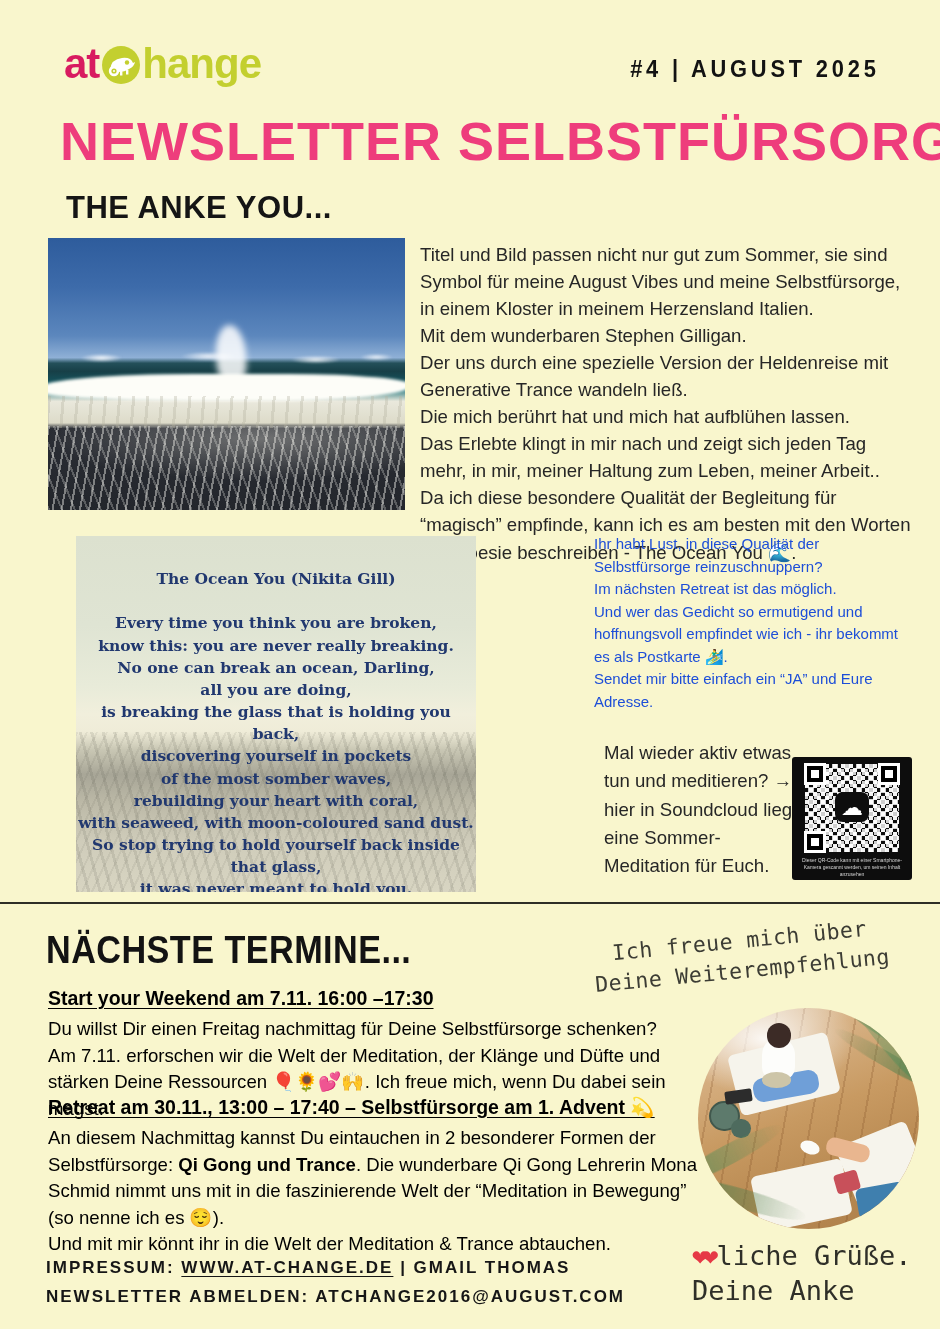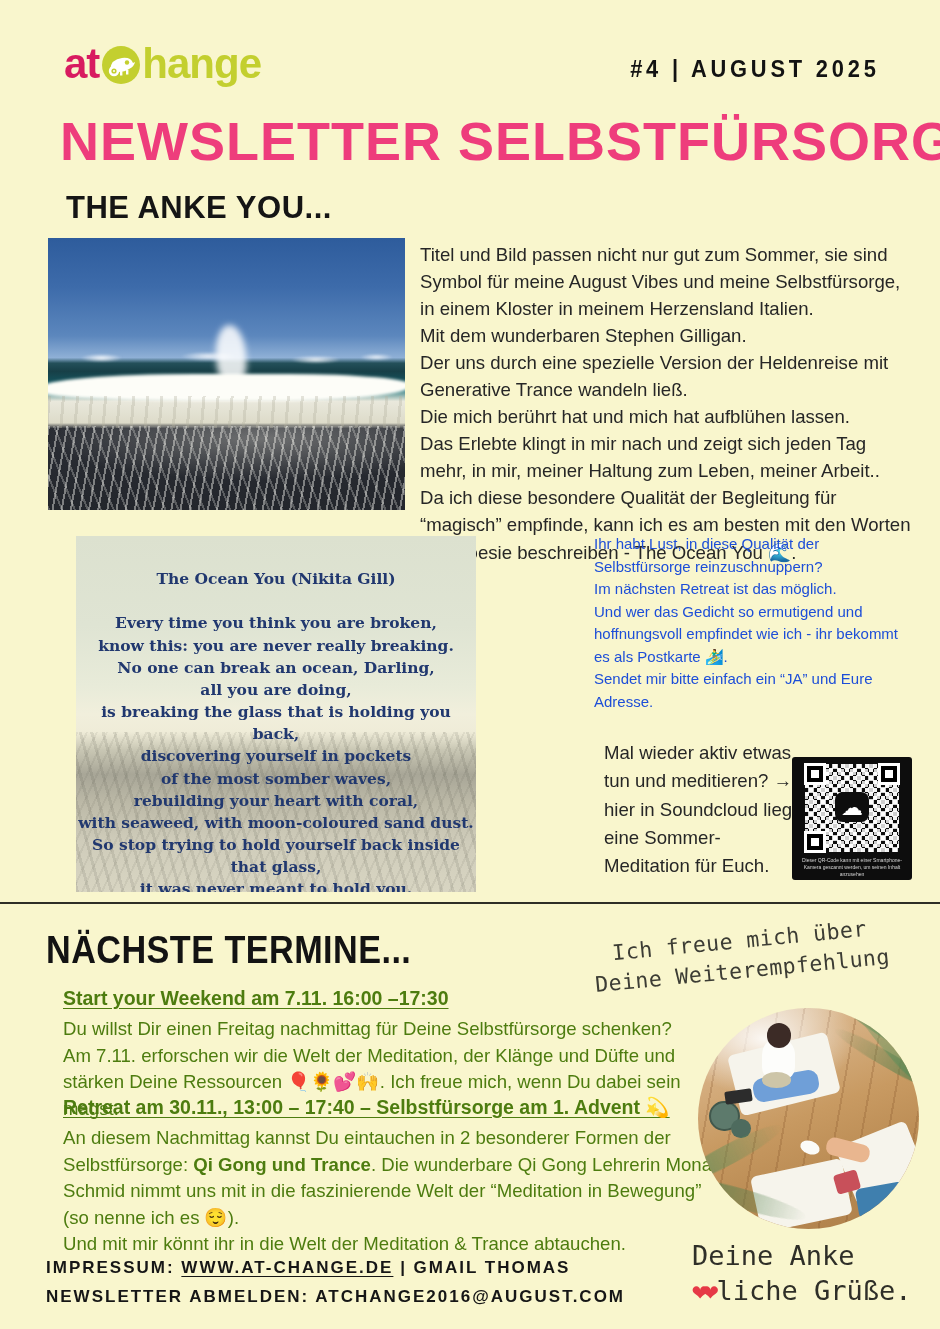--- a/index.html
+++ b/index.html
@@ -68,21 +68,21 @@
      display:flex;align-items:center;justify-content:center;color:#fff;font-size:22px;font-family:"DejaVu Sans",sans-serif;}
   #qr .caption{position:absolute;bottom:2px;left:4px;right:4px;color:#d8d8d8;font-size:5px;line-height:1.4;text-align:center;}
 
   #divider{top:902px;left:0;width:940px;height:2px;background:#2e2e26;}
 
   #termine-heading{top:929px;left:46px;font-size:38px;font-weight:800;letter-spacing:.5px;color:#131313;
      transform:scaleX(.9);transform-origin:left center;}
   #referral-note{top:926px;left:566px;width:350px;text-align:center;transform:rotate(-5.5deg);
      font-family:"DejaVu Sans Mono",monospace;font-size:21.5px;line-height:1.38;color:#3c3c34;letter-spacing:.5px;}
 
-  .event{left:48px;width:650px;color:#4d7c0f;margin-left:15px;}
+  .event{left:48px;width:650px;color:#000000;}
   .event .etitle{font-size:19.5px;font-weight:700;text-decoration:underline;text-underline-offset:3px;margin-bottom:6px;}
   .event .ebody{font-size:18.6px;line-height:1.43;}
   #event1{top:987px;}
   #event2{top:1096px;}
   .bold{font-weight:700;}
 
   
   #retreat-photo{top:1008px;left:698px;width:221px;height:221px;border-radius:50%;overflow:hidden;background:
      radial-gradient(130px 80px at 30% 14%,rgba(255,255,255,.9),transparent 70%),
      repeating-linear-gradient(100deg,rgba(120,70,30,.22) 0 2px,transparent 2px 26px),
@@ -215,22 +215,22 @@
     <div class="abs" style="left:62%;top:74%;width:11%;height:9%;background:#c8505a;border-radius:4px;transform:rotate(-16deg);"></div>
     <div class="abs" style="left:72%;top:80%;width:22%;height:14%;background:#3f7fae;border-radius:6px;transform:rotate(-10deg);"></div>
     <div class="leaf" style="left:40%;top:-6%;width:64%;height:10%;background:linear-gradient(90deg,transparent,#5e8f5a);transform:rotate(38deg);"></div>
     <div class="leaf" style="left:52%;top:6%;width:60%;height:8%;background:linear-gradient(90deg,transparent,#6b9a64);transform:rotate(52deg);"></div>
     <div class="leaf" style="left:58%;top:20%;width:55%;height:7%;background:linear-gradient(90deg,transparent,#54814f);transform:rotate(30deg);"></div>
     <div class="leaf" style="left:-14%;top:62%;width:55%;height:9%;background:linear-gradient(270deg,transparent,#5e8f5a);transform:rotate(-28deg);"></div>
     <div class="leaf" style="left:-10%;top:82%;width:60%;height:9%;background:linear-gradient(270deg,transparent,#54814f);transform:rotate(16deg);"></div>
   </div>
 
   <div id="signature" class="abs">
+    <div><span class="hearts">❤❤</span><span>liche Grüße.</span></div>
     <div>Deine Anke</div>
-    <div><span class="hearts">❤❤</span><span>liche Grüße.</span></div>
   </div>
 
   <div id="footer" class="abs">
     <div><span>IMPRESSUM: </span><span class="url">WWW.AT-CHANGE.DE</span><span> | GMAIL THOMAS</span></div>
     <div>NEWSLETTER ABMELDEN: ATCHANGE2016@AUGUST.COM</div>
   </div>
 
 </div>
 
 </body></html>

